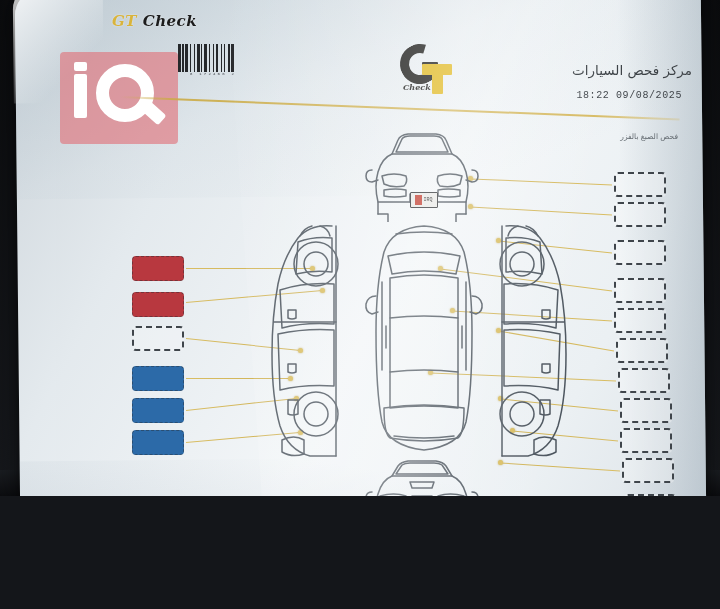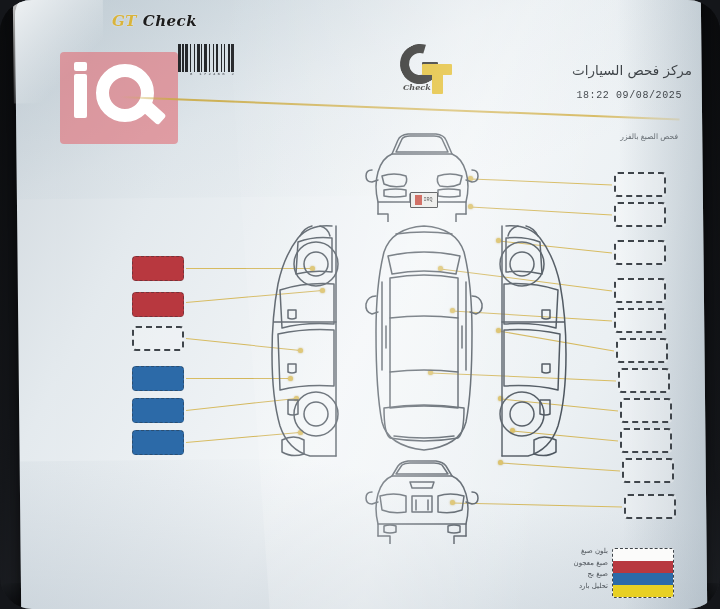--- a/index.html
+++ b/index.html
@@ -1,21 +1,21 @@
 <!DOCTYPE html>
 <html><head>
 <meta charset="utf-8">
 <style>
   html,body{margin:0;padding:0;}
   body{
     width:720px;height:609px;overflow:hidden;
     background:#14161a;
     font-family:"Liberation Sans", sans-serif;
   }
-  #stage{position:relative;width:720px;height:609px;overflow:hidden;border-radius:32px;}
+  #stage{position:relative;width:720px;height:496px;overflow:hidden;}
 
   
   .bg-dark{
     position:absolute;inset:0;
     background:
       radial-gradient(120% 90% at 50% 120%, #23262b 0%, #121317 60%, #0c0d10 100%);
   }
   .bg-left-seat{
     position:absolute;left:0;top:0;width:56px;height:609px;
     background:linear-gradient(100deg,#0a0b0d 0%,#16181c 55%,#2a2d33 100%);

